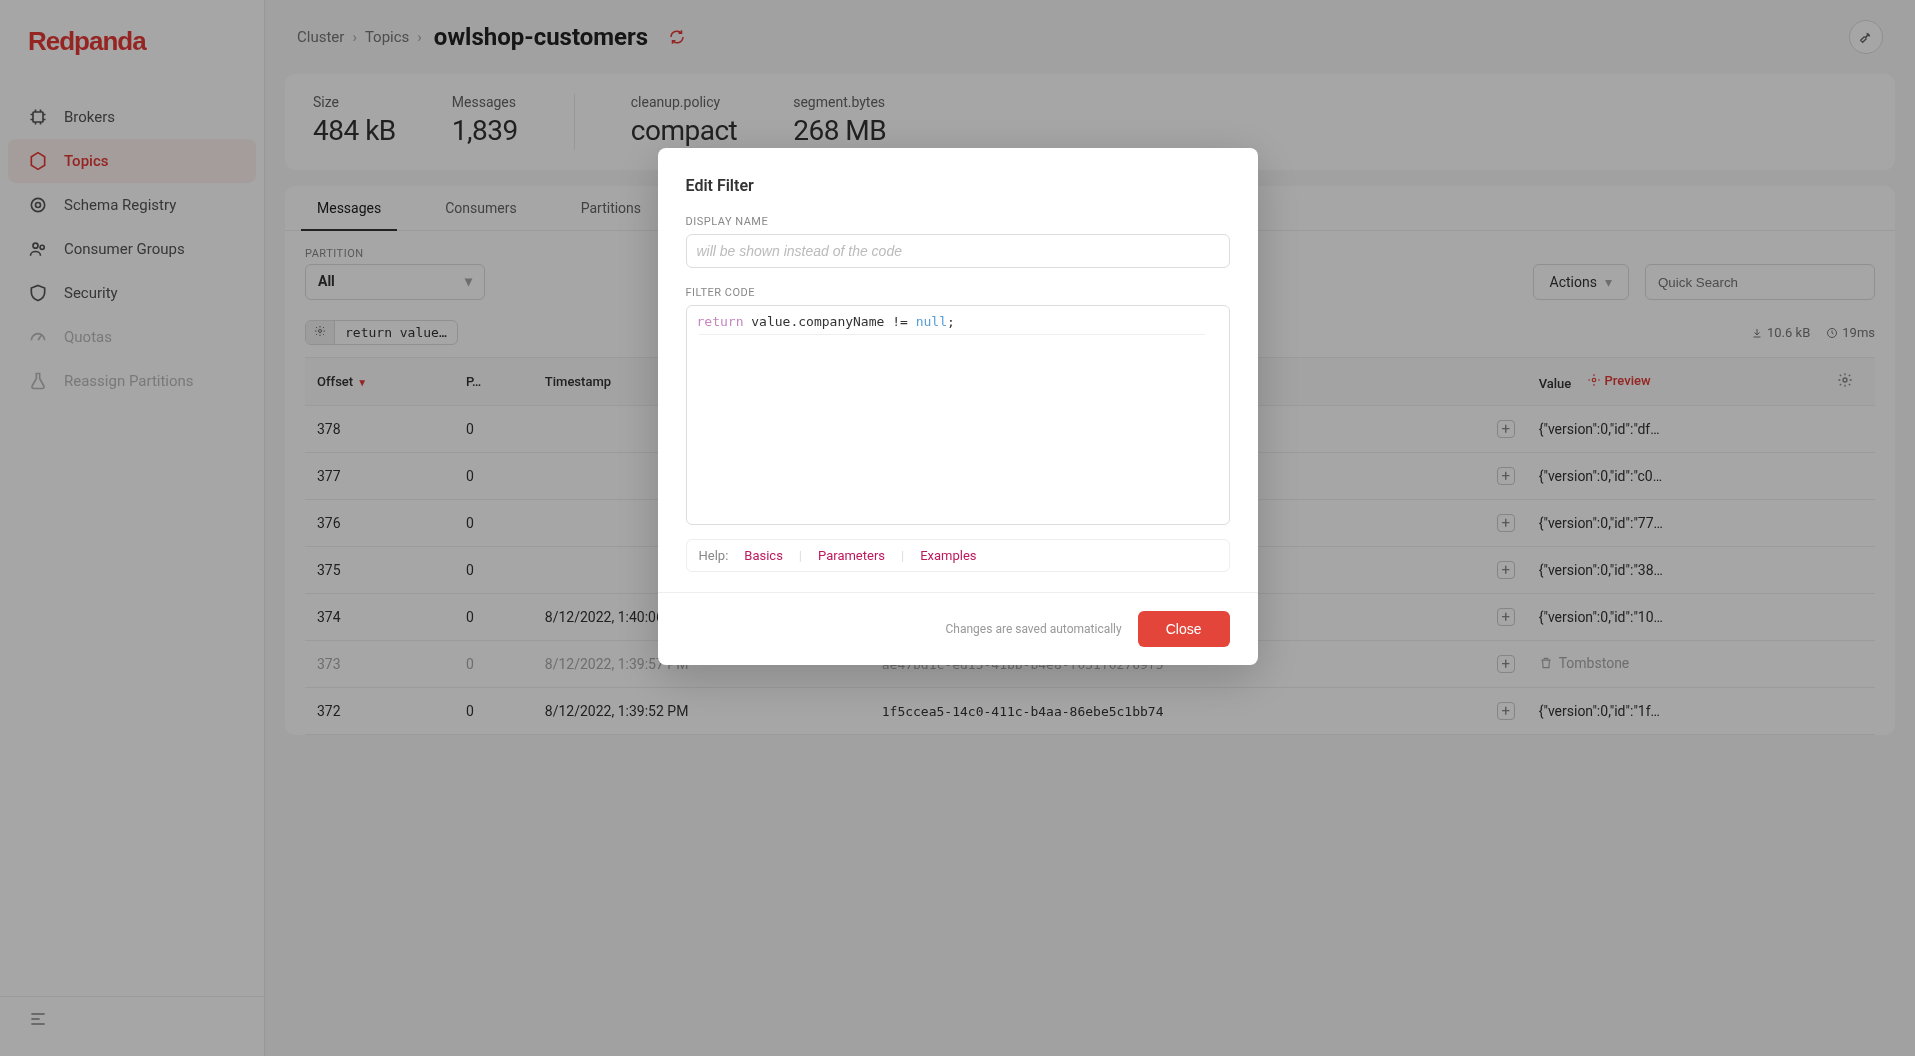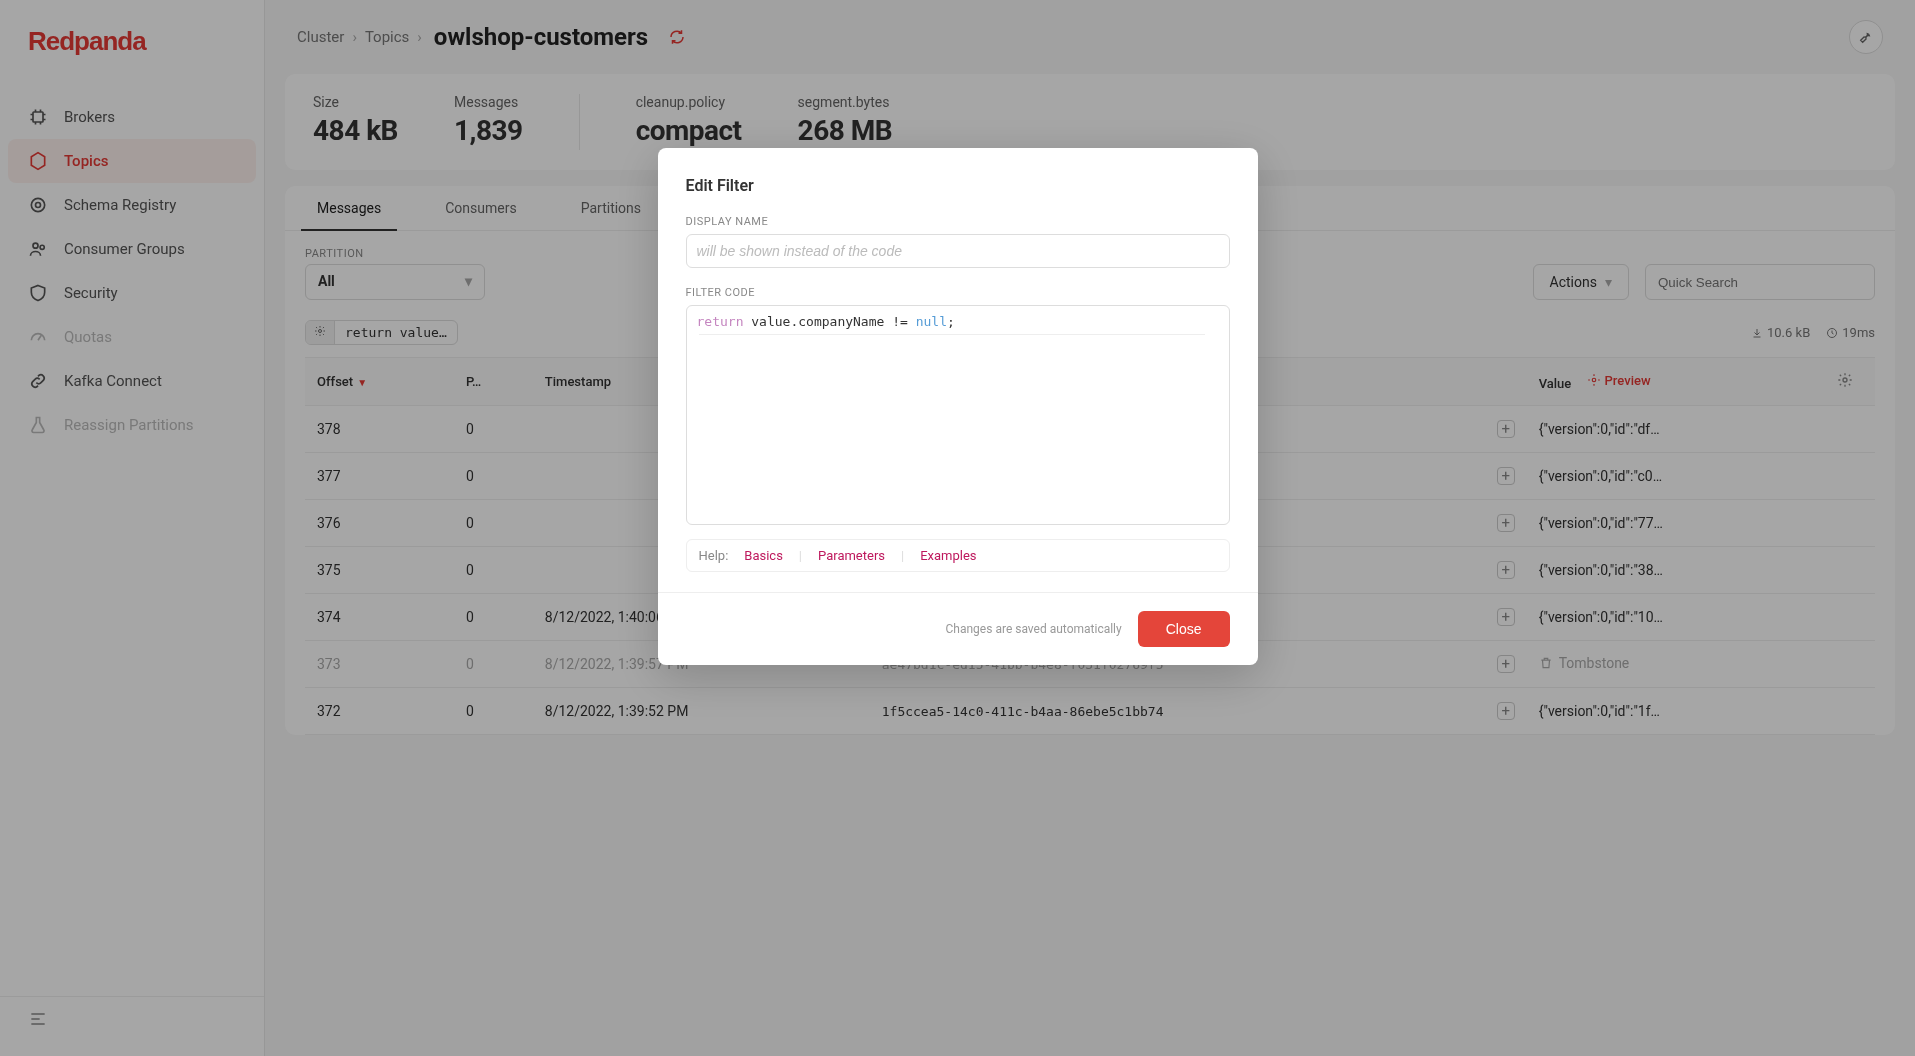--- a/index.html
+++ b/index.html
@@ -22,21 +22,21 @@
   .breadcrumb { display: flex; align-items: center; gap: 8px; font-size: 15px; }
   .breadcrumb .crumb-link { color: #777; cursor: pointer; }
   .breadcrumb .crumb-title { font-size: 24px; font-weight: 700; color: #222; margin-left: 4px; }
   .breadcrumb .chev { color: #aaa; }
   .wrench-btn { width: 34px; height: 34px; border-radius: 50%; background: #fff; border: 1px solid #ddd; display: flex; align-items: center; justify-content: center; cursor: pointer; }
   
   
   .card { background: #fff; border-radius: 10px; margin: 0 20px 16px; padding: 20px 28px; }
   .stats { display: flex; gap: 56px; }
   .stat-label { font-size: 14px; color: #666; margin-bottom: 4px; }
-  .stat-value { font-size: 28px; font-weight: 700; letter-spacing: -0.5px; }
+  .stat-value { font-size: 28px; font-weight: 400; letter-spacing: -0.5px; }
   .stat-divider { width: 1px; background: #e8e8e8; height: 56px; }
   
   
   .tabs { display: flex; border-bottom: 1px solid #eee; }
   .tab { padding: 14px 32px; cursor: pointer; color: #666; position: relative; }
   .tab.active { color: #222; }
   .tab.active::after { content: ""; position: absolute; bottom: -1px; left: 16px; right: 16px; height: 2px; background: #333; }
   
   
   .toolbar { display: flex; align-items: flex-end; gap: 16px; padding: 16px 0; }
@@ -142,28 +142,20 @@
       <span>Security</span>
     </div>
     <div class="nav-item disabled">
       <span class="nav-icon">
           <svg viewBox="0 0 24 24" fill="none" stroke="currentColor" stroke-width="2">
             <path d="M4 16a8 8 0 0116 0"></path>
             <path d="M12 16l4-6"></path>
           </svg>
         </span>
       <span>Quotas</span>
-    </div>
-    <div class="nav-item">
-      <span class="nav-icon">
-          <svg viewBox="0 0 24 24" fill="none" stroke="currentColor" stroke-width="2">
-            <path d="M10 14a4 4 0 005.6 0l3-3a4 4 0 00-5.6-5.6l-1 1M14 10a4 4 0 00-5.6 0l-3 3a4 4 0 005.6 5.6l1-1"></path>
-          </svg>
-        </span>
-      <span>Kafka Connect</span>
     </div>
     <div class="nav-item disabled">
       <span class="nav-icon">
           <svg viewBox="0 0 24 24" fill="none" stroke="currentColor" stroke-width="2">
             <path d="M9 3h6M10 3v6l-5 9a2 2 0 002 3h10a2 2 0 002-3l-5-9V3"></path>
           </svg>
         </span>
       <span>Reassign Partitions</span>
     </div>
   </div>

